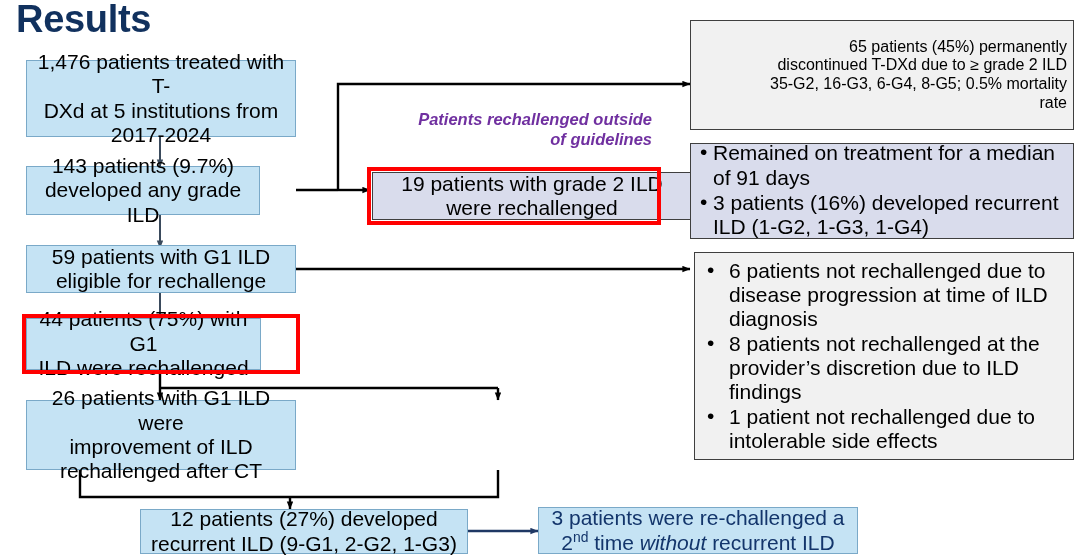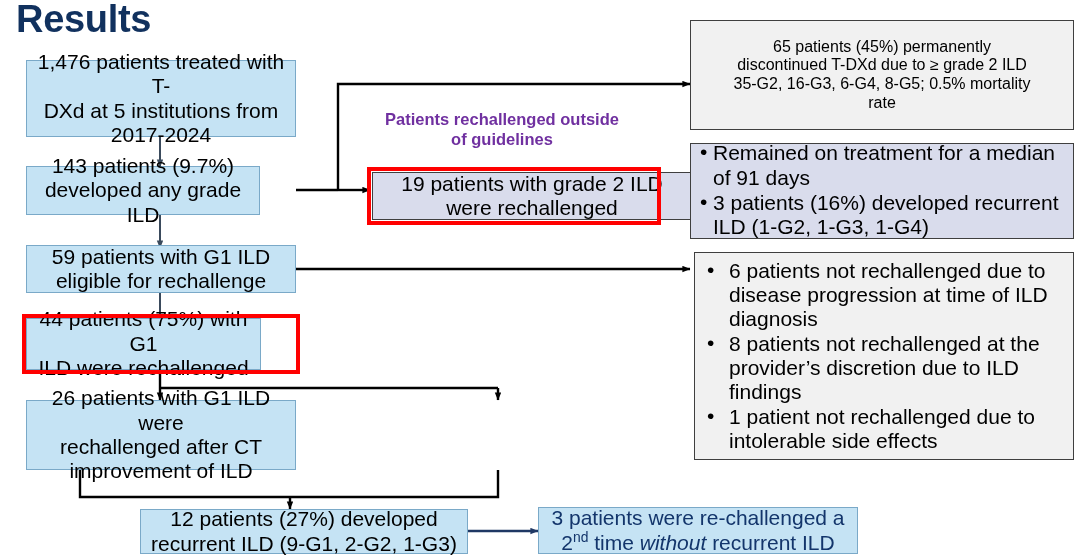--- a/index.html
+++ b/index.html
@@ -119,23 +119,24 @@
     color: #11315e;
     letter-spacing: -0.3px;
     z-index: 5;
   }
   
   #purple-caption {
     position: absolute;
     left: 352px;
     top: 110px;
     width: 300px;
-    text-align: center;
+    text-align: right;
     font-size: 16.5px;
     font-weight: bold;
+    font-style: italic;
     color: #7030a0;
     line-height: 1.2;
     z-index: 5;
   }
   sup {
     font-size: 0.66em;
     vertical-align: super;
     line-height: 0;
   }
   .ital { font-style: italic; }
@@ -235,22 +236,22 @@
     <div class="inner">
       <div>44 patients (75%) with G1</div>
       <div>ILD were rechallenged</div>
     </div>
   </div>
   <div class="ring-red" style="left:22px; top:314px; width:278px; height:60px;"></div>
 
   <div class="node fill-blue fs16" style="left:26px; top:400px; width:270px; height:70px;justify-content:flex-end;">
     <div class="inner">
       <div>26 patients with G1 ILD were</div>
+      <div>improvement of ILD</div>
       <div>rechallenged after CT</div>
-      <div>improvement of ILD</div>
     </div>
   </div>
 
 
   <div class="node fill-blue fs16" style="left:140px; top:509px; width:328px; height:45px;">
     <div class="inner">
       <div>12 patients (27%) developed</div>
       <div>recurrent ILD (9-G1, 2-G2, 1-G3)</div>
     </div>
   </div>
@@ -265,21 +266,21 @@
   </div>
 
   <div class="node fill-lavender fs16" id="grade2-rechallenged-node" style="left:372px; top:172px; width:320px; height:48px;">
     <div class="inner">
       <div>19 patients with grade 2 ILD</div>
       <div>were rechallenged</div>
     </div>
   </div>
   <div class="ring-red" style="left:367px; top:167px; width:294px; height:58px;"></div>
 
-  <div class="node fill-gray fs155" style="left:690px; top:20px; width:384px; height:110px;">
+  <div class="node fill-gray fs155" style="left:690px; top:20px; width:384px; height:110px;text-align:right;">
     <div class="inner">
       <div>65 patients (45%) permanently</div>
       <div>discontinued T-DXd due to ≥ grade 2 ILD</div>
       <div>35-G2, 16-G3, 6-G4, 8-G5; 0.5% mortality</div>
       <div>rate</div>
     </div>
   </div>
 
   <div class="node bullets fill-lavender-soft fs16" style="left:690px; top:143px; width:384px; height:96px;">
     <ul>

